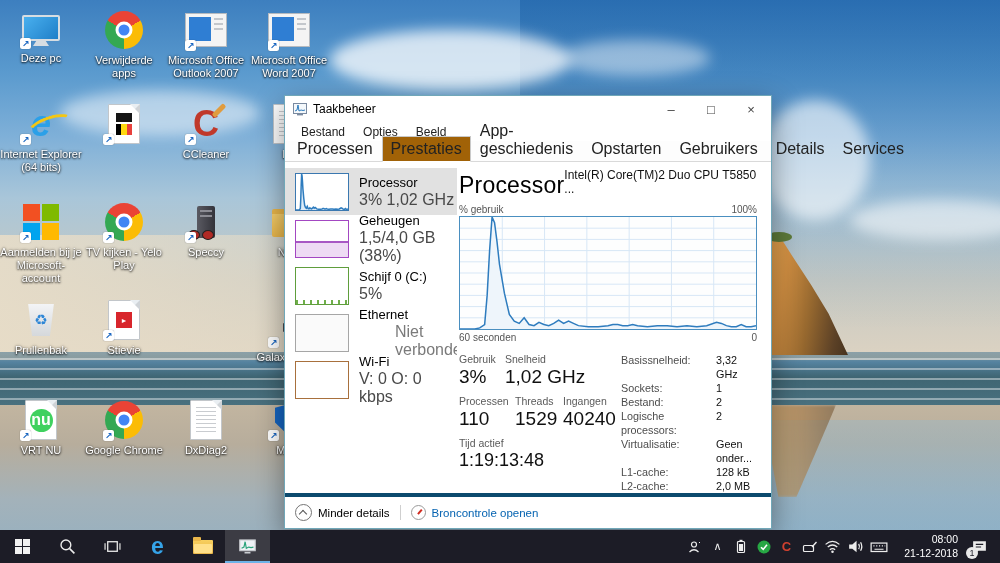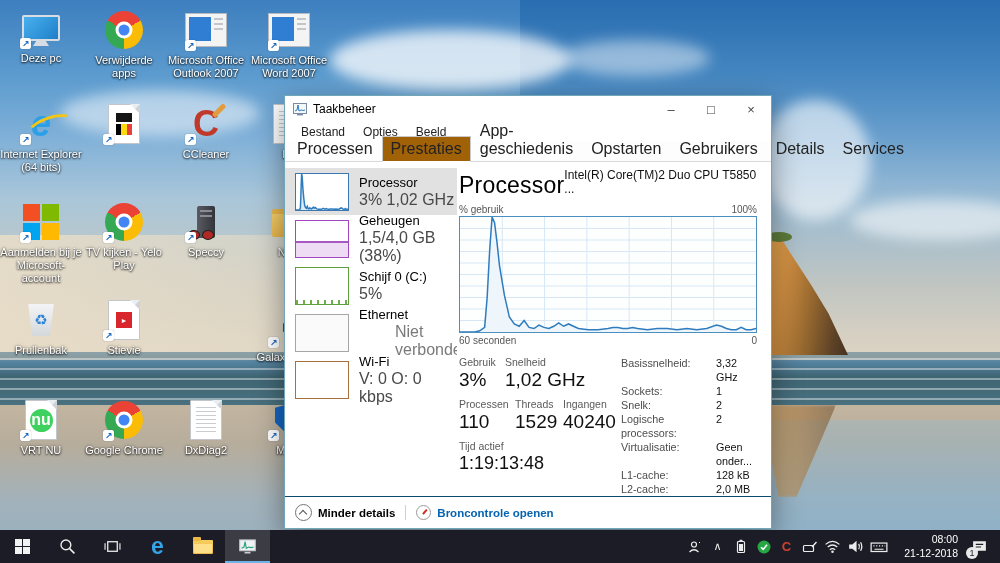--- a/index.html
+++ b/index.html
@@ -125,22 +125,22 @@
   .axis-bottom{margin-top:2px;}
   .statwrap{display:flex;margin-top:10px;flex:1;}
   .lstats{width:158px;flex:0 0 auto;}
   .srow{display:flex;margin-bottom:7px;}
   .scell .slab{font-size:10.5px;color:#5a5a5a;}
   .scell .sval{font-size:19px;font-weight:300;color:#101010;margin-top:1px;}
   .rdetails{flex:1;padding-left:4px;}
   .drow{display:flex;font-size:10.8px;line-height:14px;}
   .dlab{width:95px;color:#4d4d4d;flex:0 0 auto;}
   .dval{color:#111;}
-  .tmfooter{height:31px;flex:0 0 auto;border-top:1px solid #0c4a6e;display:flex;align-items:center;
-    padding-left:10px;font-size:11.5px;font-weight:bold;}
+  .tmfooter{height:31px;flex:0 0 auto;border-top:4px solid #0c4a6e;display:flex;align-items:center;
+    padding-left:10px;font-size:11.5px;}
   .chev-circle{width:15px;height:15px;border:1px solid #757575;border-radius:50%;position:relative;margin-right:6px;}
   .chev-circle:after{content:"";position:absolute;left:4px;top:6px;width:5px;height:5px;
     border-left:1px solid #555;border-top:1px solid #555;transform:rotate(45deg);}
   .vdiv{width:1px;height:15px;background:#cfcfcf;margin:0 10px;}
   .gauge{width:13px;height:13px;border:1px solid #9a9a9a;border-radius:50%;position:relative;margin-right:6px;background:#fff;}
   .gauge:after{content:"";position:absolute;left:5px;top:2px;width:1.5px;height:6px;background:#d02b20;
     transform:rotate(40deg);transform-origin:bottom;}
   .link{color:#0563b1;}
 
   
@@ -509,21 +509,21 @@
           <div class="rdetails">
             <div class="drow">
                 <span class="dlab">Basissnelheid:</span>
                 <span class="dval">3,32 GHz</span>
               </div>
             <div class="drow">
                 <span class="dlab">Sockets:</span>
                 <span class="dval">1</span>
               </div>
             <div class="drow">
-                <span class="dlab">Snelk:</span>
+                <span class="dlab">Bestand:</span>
                 <span class="dval">2</span>
               </div>
             <div class="drow">
                 <span class="dlab">Logische processors:</span>
                 <span class="dval">2</span>
               </div>
             <div class="drow">
                 <span class="dlab">Virtualisatie:</span>
                 <span class="dval">Geen onder...</span>
               </div>

